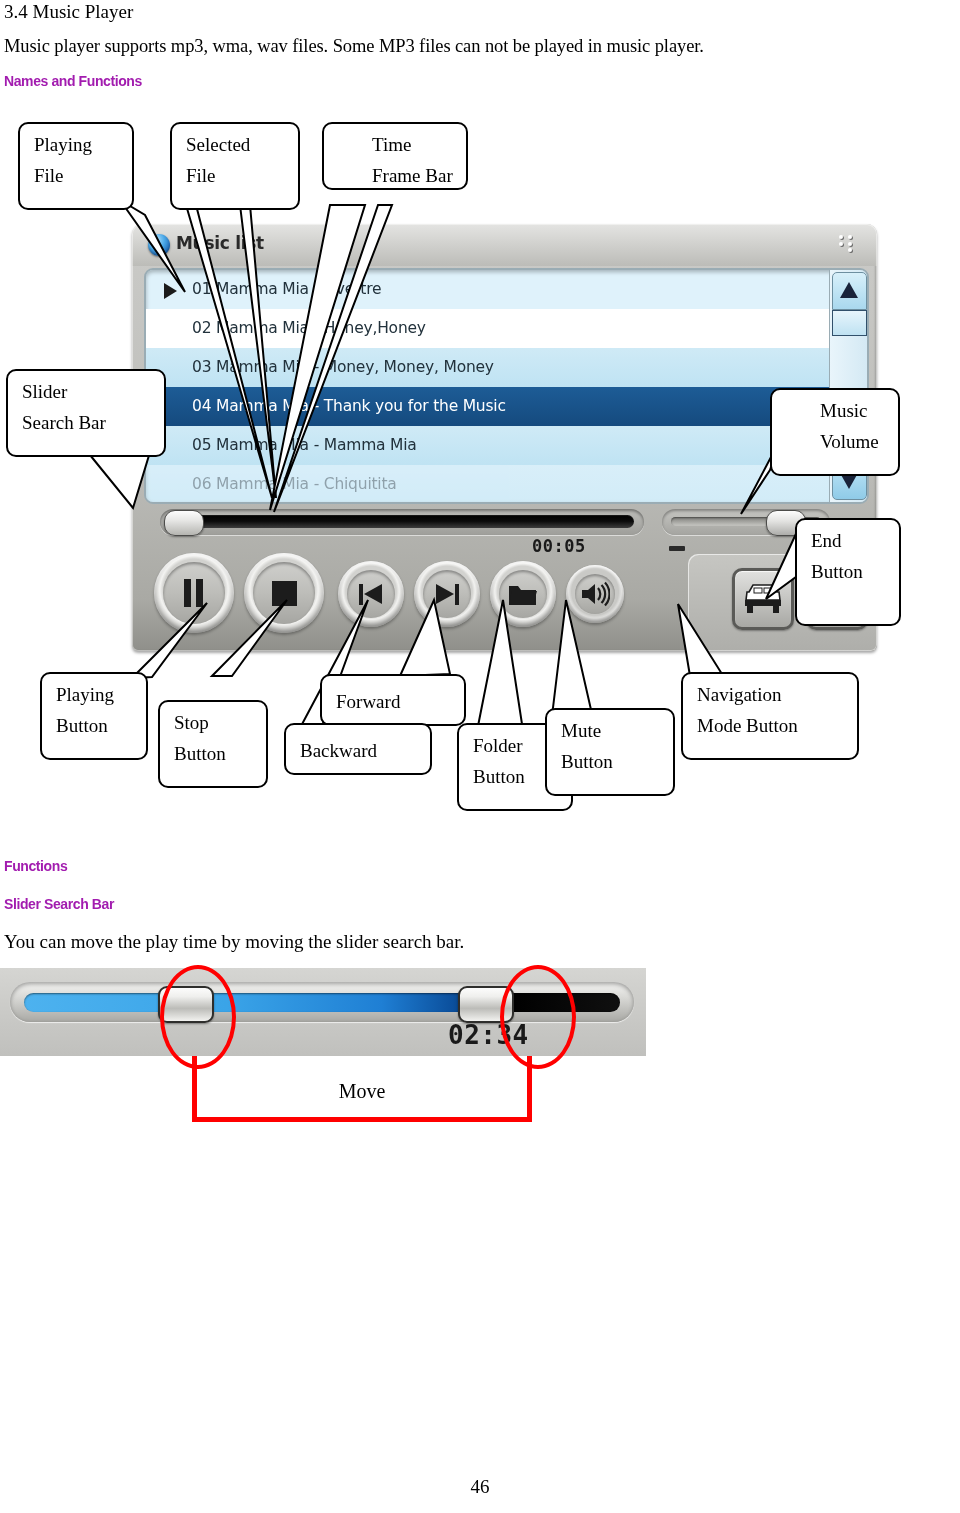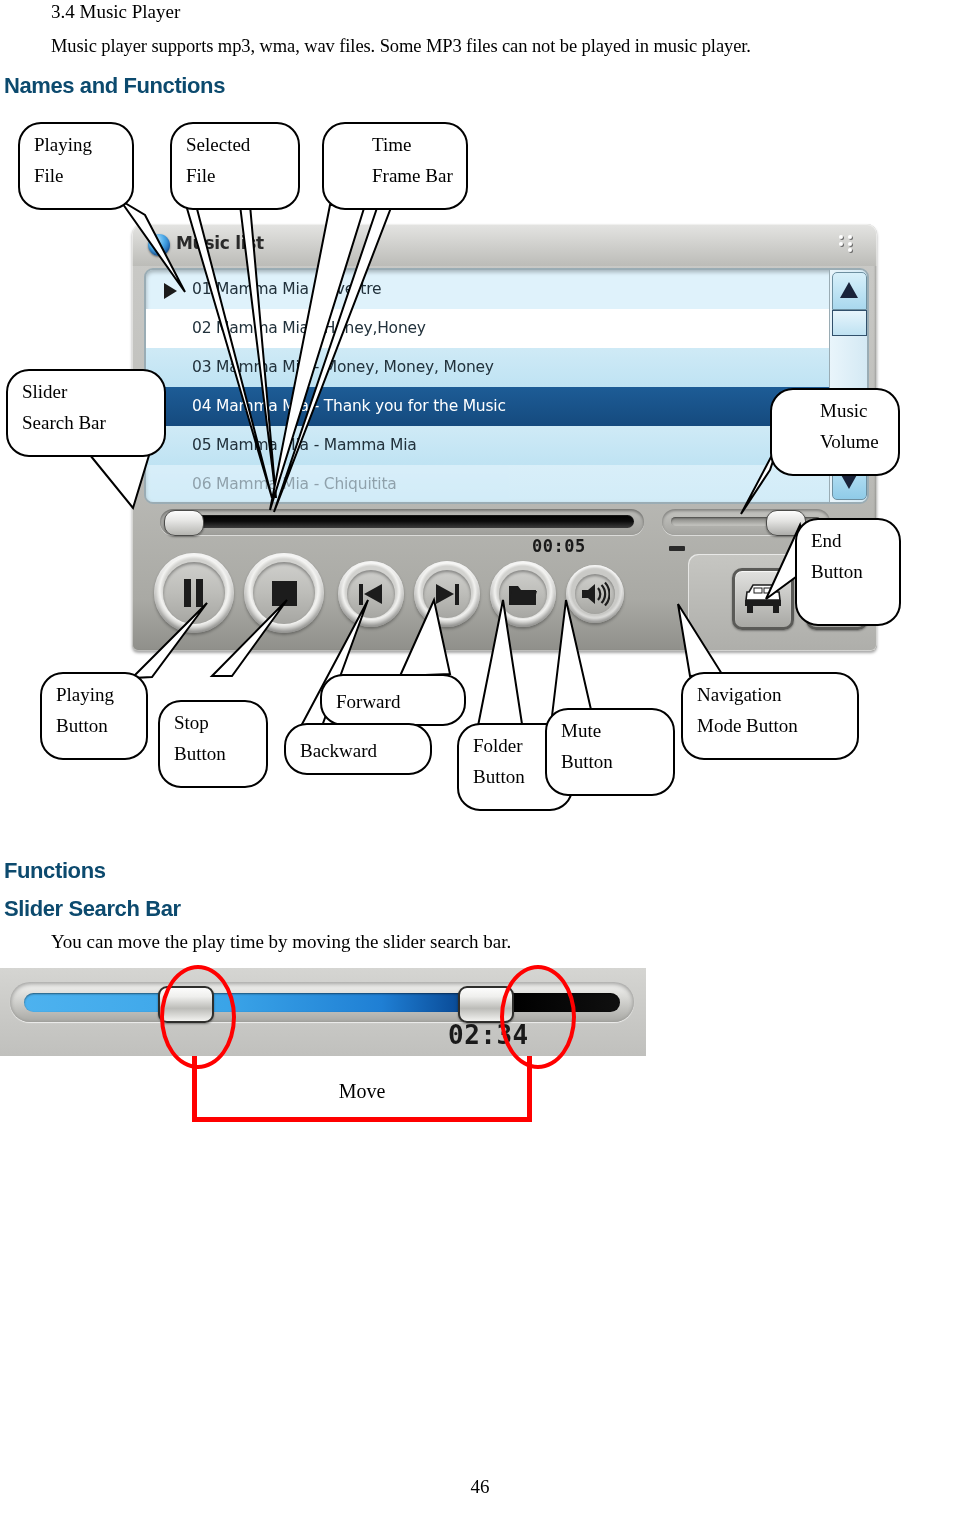--- a/index.html
+++ b/index.html
@@ -17,46 +17,45 @@
   }
 
   
   .doc-text {
     position: absolute;
     font-family: "Liberation Serif", "DejaVu Serif", serif;
     font-size: 19px;
     color: #000;
     white-space: nowrap;
     line-height: 1.1;
-    margin-left: 47px;
   }
   .doc-head {
     position: absolute;
     font-family: "Liberation Sans", "DejaVu Sans", sans-serif;
     font-weight: bold;
-    font-size: 22px;
+    font-size: 14px;
     letter-spacing: -0.4px;
-    color: #0c4a6e;
+    color: #a21caf;
     white-space: nowrap;
   }
 
   #sec-title    { left: 4px;  top: 2px;  }
   #intro-line   { left: 4px;  top: 36px; letter-spacing: -0.1px; font-size: 18.5px;}
   #names-head   { left: 4px;  top: 73px; }
   #functions-head { left: 4px; top: 858px; }
   #slider-head  { left: 4px;  top: 896px; }
   #slider-desc  { left: 4px;  top: 932px; }
   #page-number  { position:absolute; left:0; right:0; top: 1476px; text-align:center;
                   font-size: 19px; font-family:"Liberation Serif","DejaVu Serif",serif; }
 
   
   .callout {
     position: absolute;
     border: 2px solid #000;
-    border-radius: 23px;
+    border-radius: 10px;
     background: #fff;
     box-sizing: border-box;
     font-family: "Liberation Serif", "DejaVu Serif", serif;
     font-size: 19px;
     line-height: 1.62;
     padding: 6px 0 6px 14px;
     z-index: 30;
   }
   .callout .ln { display: block; white-space: nowrap; }
 
@@ -506,21 +505,21 @@
 <div class="callout" id="c-playing-file" style="left:18px;  top:122px;  width:116px; height:88px;">
   <span class="ln">Playing</span>
   <span class="ln">File</span>
 </div>
 
 <div class="callout" id="c-selected-file" style="left:170px; top:122px; width:130px; height:88px;">
   <span class="ln">Selected</span>
   <span class="ln">File</span>
 </div>
 
-<div class="callout" id="c-time-frame" style="left:322px; top:122px; width:146px; height:88px;padding-left:48px;">
+<div class="callout" id="c-time-frame" style="left:322px; top:122px; width:146px; height:68px;padding-left:48px;">
   <span class="ln">Time</span>
   <span class="ln">Frame Bar</span>
 </div>
 
 <div class="callout" id="c-slider-search" style="left:6px; top:369px; width:160px; height:88px;">
   <span class="ln">Slider</span>
   <span class="ln">Search Bar</span>
 </div>
 
 <div class="callout" id="c-music-volume" style="left:770px; top:388px; width:130px; height:88px;padding-left:48px;">

